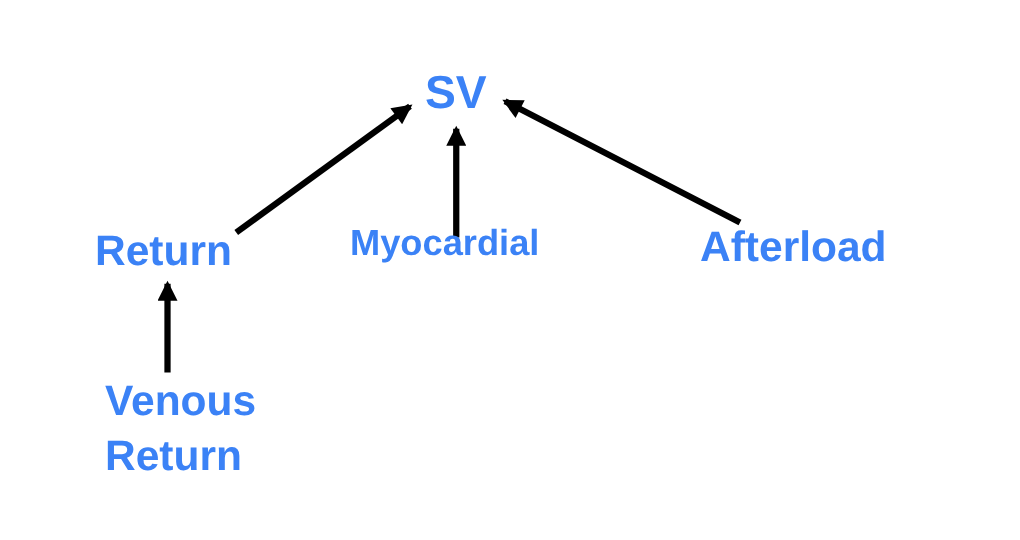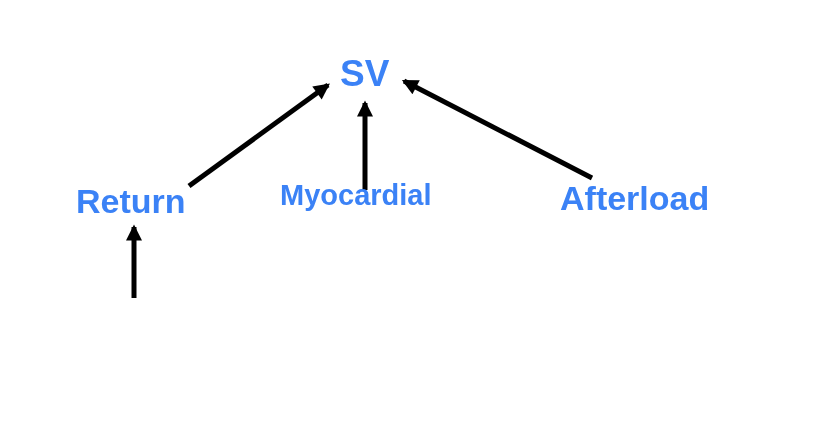--- a/index.html
+++ b/index.html
@@ -78,14 +78,18 @@
   <div class="node node-sv">SV</div>
 
   <div class="node node-preload">Return</div>
 
   <div class="node node-myocardial">
     <span>Myocardial</span>
   </div>
 
   <div class="node node-afterload">Afterload</div>
 
+  <div class="node node-venous">
+    <span>Venous</span>
+    <span class="line2">Return</span>
+  </div>
 
 </div>
 
 </body></html>

